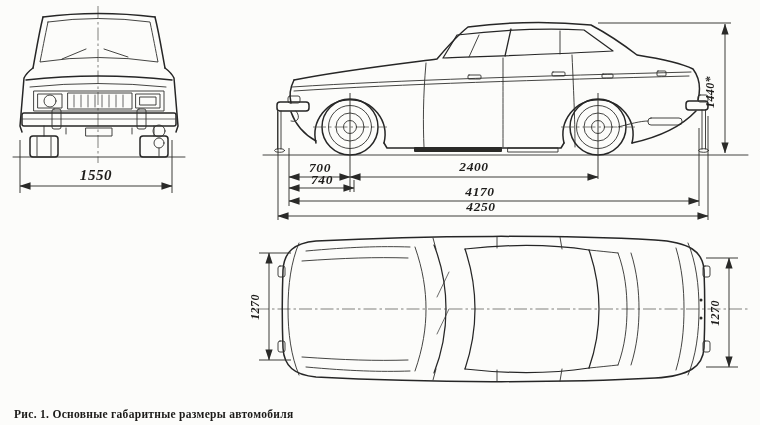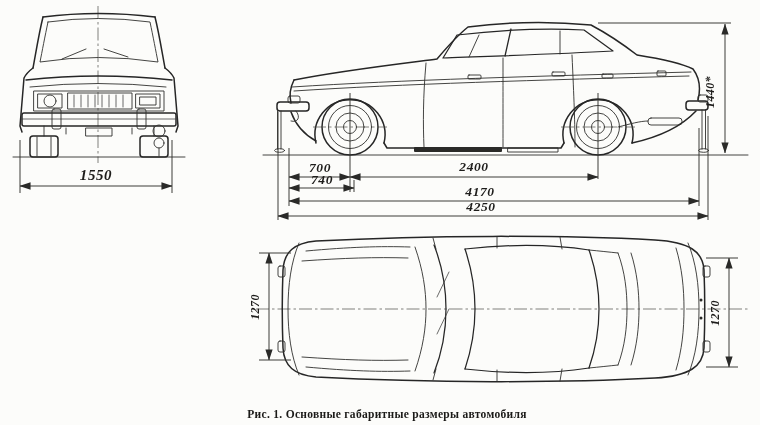--- a/index.html
+++ b/index.html
@@ -20,21 +20,21 @@
   .ink { fill:#2a2a28; stroke:none; }
   .dimtxt {
     font-family:"Liberation Serif", serif;
     font-style:italic; font-weight:700;
     font-size:13.5px; fill:#1e1d1b; letter-spacing:0.6px;
   }
   .dimtxt.lg { font-size:15px; }
   .dimtxt.sm { font-size:12px; letter-spacing:0.4px; }
   .caption {
     position:absolute; left:0; bottom:5px; width:760px;
-    text-align:center; padding-left:14px; box-sizing:border-box;
+    text-align:left; padding-left:14px; box-sizing:border-box;
     font-family:"Liberation Serif", serif;
     font-weight:700; font-size:11.5px; color:#1b1a18; letter-spacing:0.3px;
   }
 </style>
 </head>
 <body>
 
 <div class="page">
 <svg width="760" height="425" viewBox="0 0 760 425">
   <defs>

